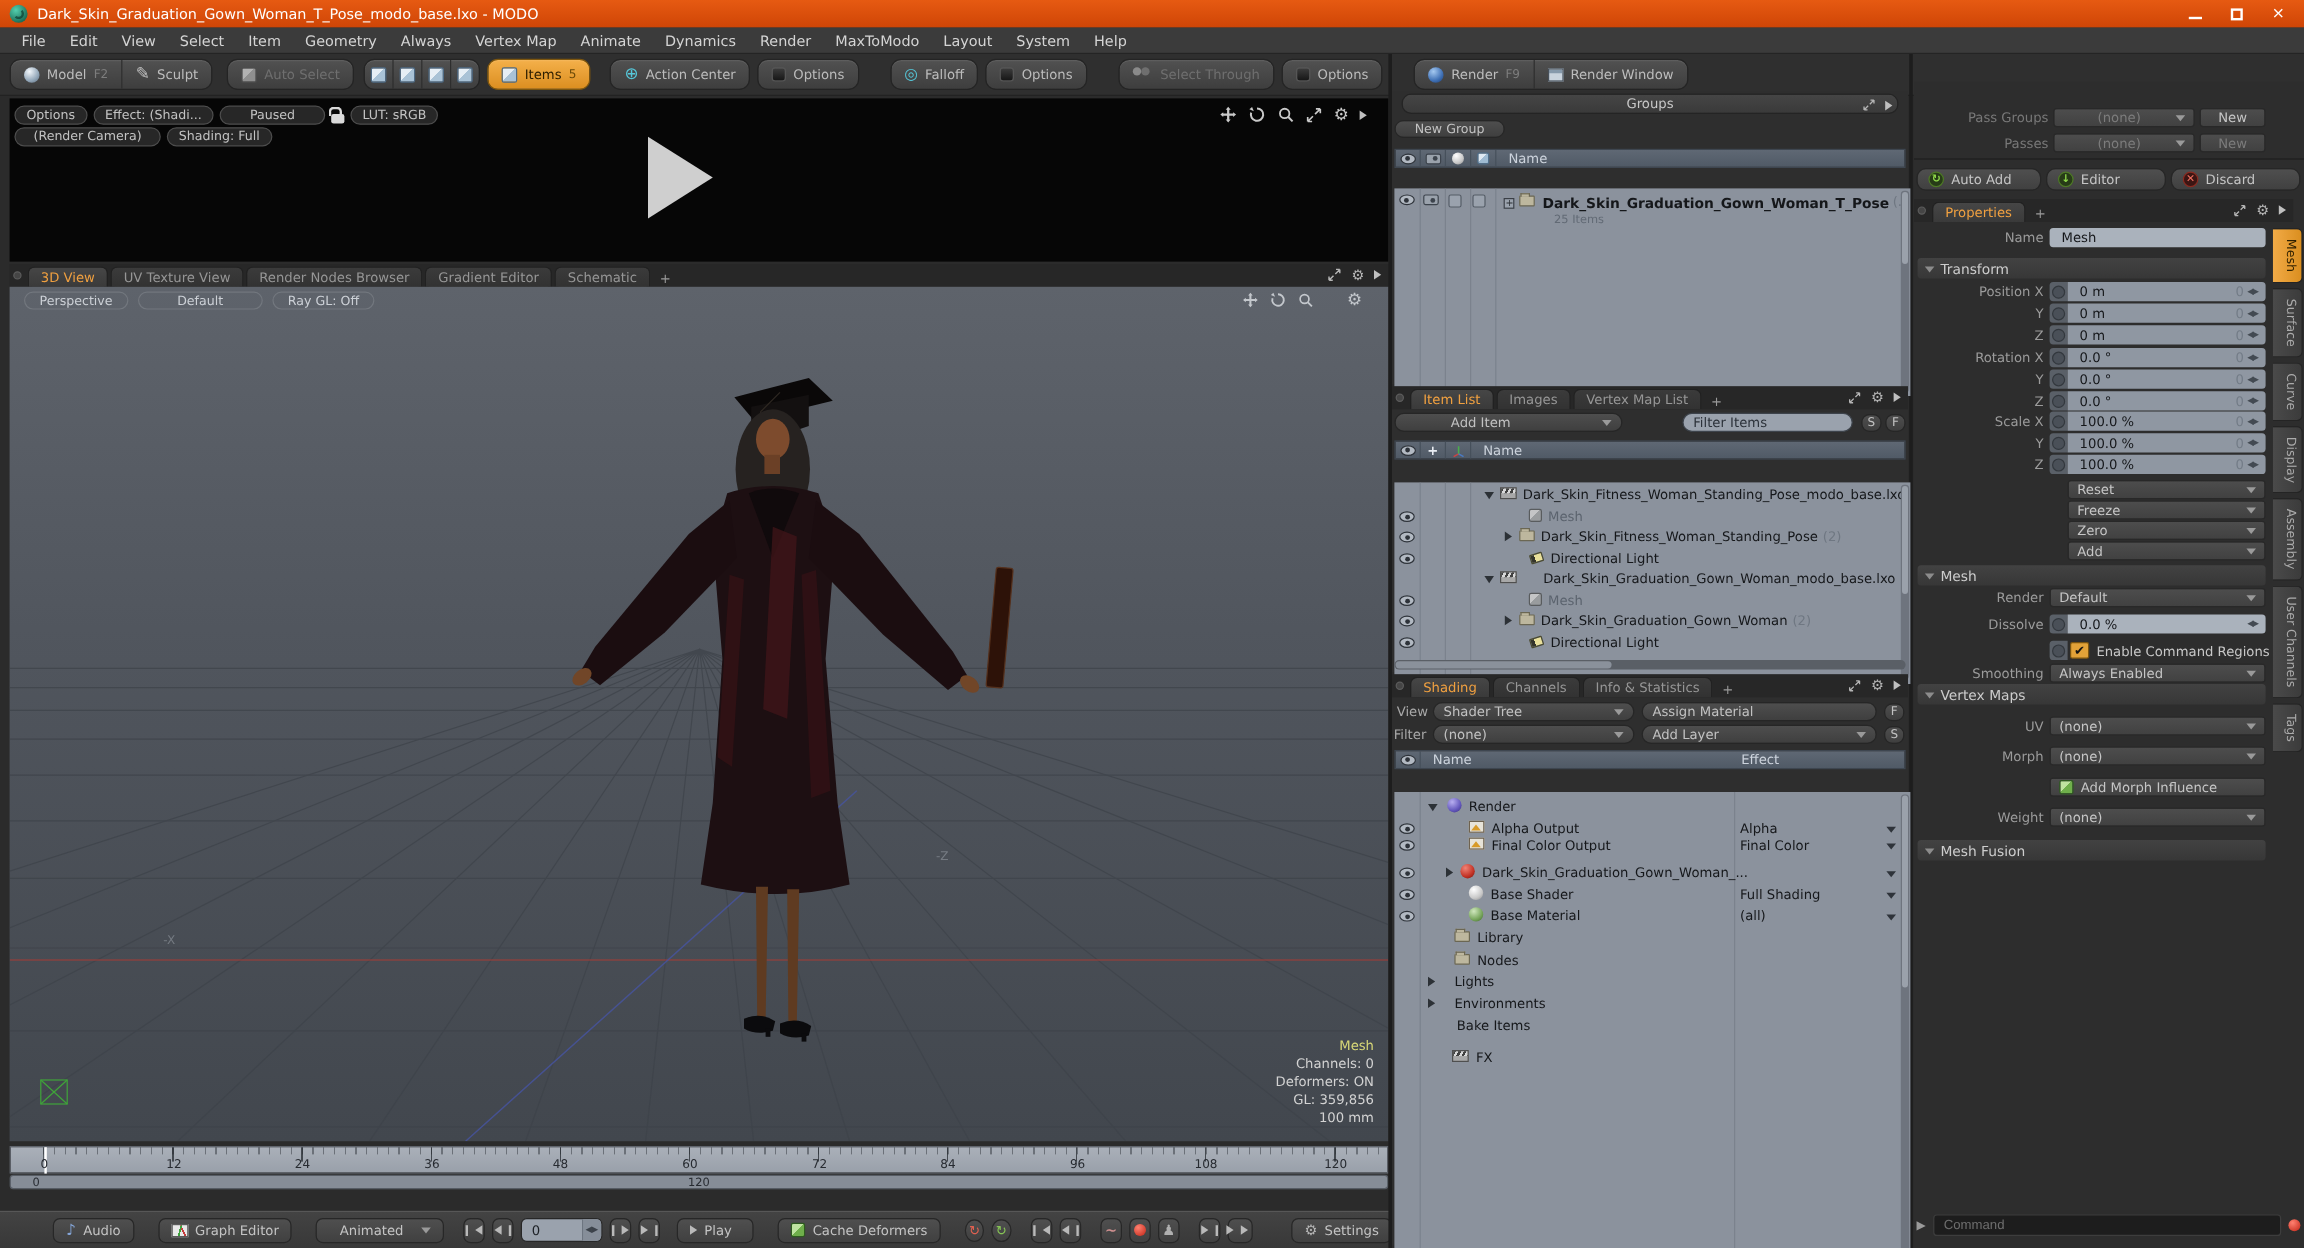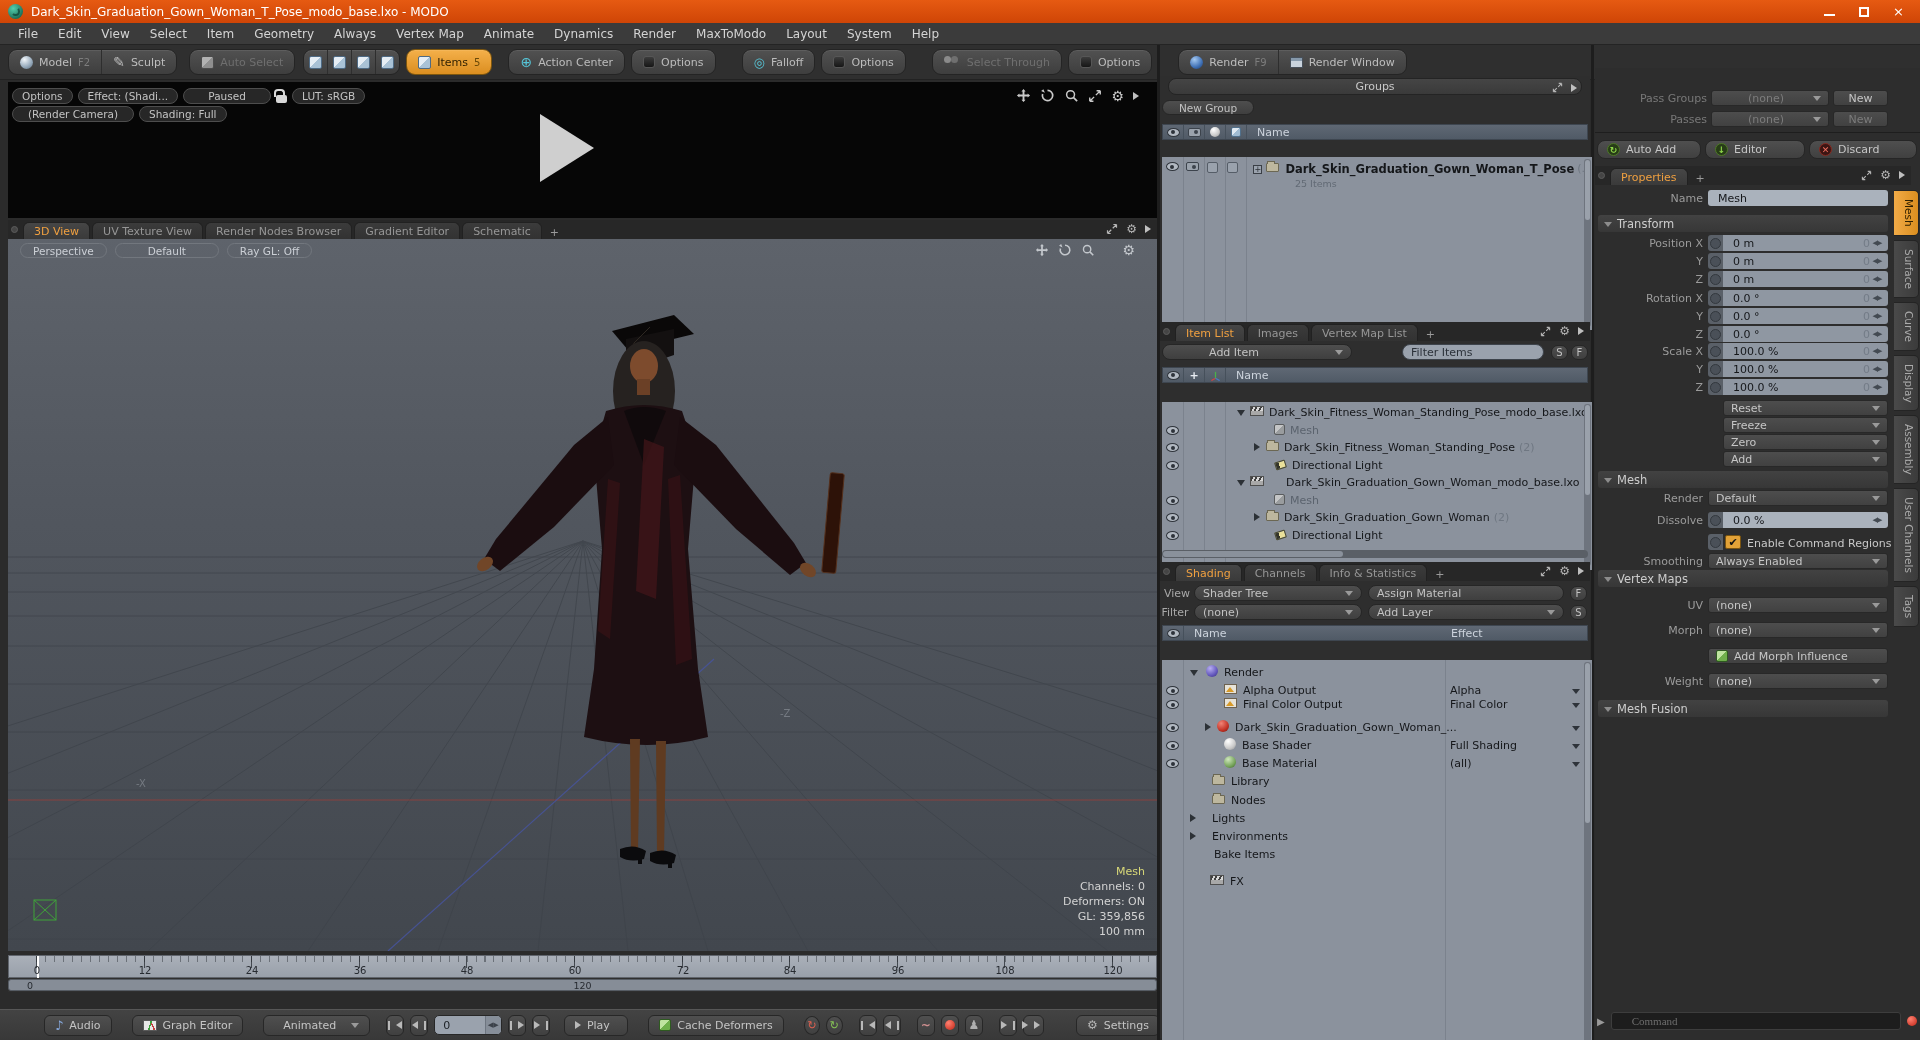--- a/index.html
+++ b/index.html
@@ -145,21 +145,21 @@
 .chkbox{position:absolute;width:16px;height:14px;background:#e2a238;border:1px solid #7a5410;border-radius:2px;color:#141414;display:flex;align-items:center;justify-content:center;font-size:11px}
 .abtn{position:absolute;height:19px;background:linear-gradient(#4f4f4f,#404040);border:1px solid #262626;border-radius:8px;color:#c6c6c6;display:flex;align-items:center;gap:6px;padding:0 9px}
 .cir{width:13px;height:13px;border-radius:50%;display:inline-flex;align-items:center;justify-content:center;font-size:9px;font-weight:bold}
 .cir.green{background:#273c17;color:#8fd84a;border:1px solid #4e7a26}
 .cir.red{background:#3c1513;color:#f07060;border:1px solid #8a2a20}
 .vtabs{display:flex;flex-direction:column;gap:4px}
 .vtab{writing-mode:vertical-rl;background:linear-gradient(90deg,#4a4a4a,#3b3b3b);border:1px solid #242424;border-left:none;border-radius:0 5px 5px 0;color:#ababab;padding:8px 3px;font-size:10.5px}
 .vtab.active{background:linear-gradient(90deg,#f2ab47,#da8e1f);color:#2d1f00}
 #cmdbar{display:flex;align-items:center;gap:6px}
 #cmdbar .arrow{color:#9a9a9a;font-size:10px}
-#cmdinput{flex:1;height:18px;background:#1d1d1d;border:1px solid #3d3d3d;border-radius:3px;color:#bdbdbd;padding:0 20px;font-size:11px;font-family:Liberation Serif, serif}
+#cmdinput{flex:1;height:18px;background:#1d1d1d;border:1px solid #3d3d3d;border-radius:3px;color:#bdbdbd;padding:0 8px;font-size:11px;font-family:Liberation Sans, sans-serif}
 #cmdinput::placeholder{color:#6e6e6e}
 .divider-v{position:absolute;width:3px;background:#1d1d1d}
 svg{display:block}
 </style>
 </head>
 <body>
 
 <div id="app">
 
   <div id="titlebar" class="abs">

